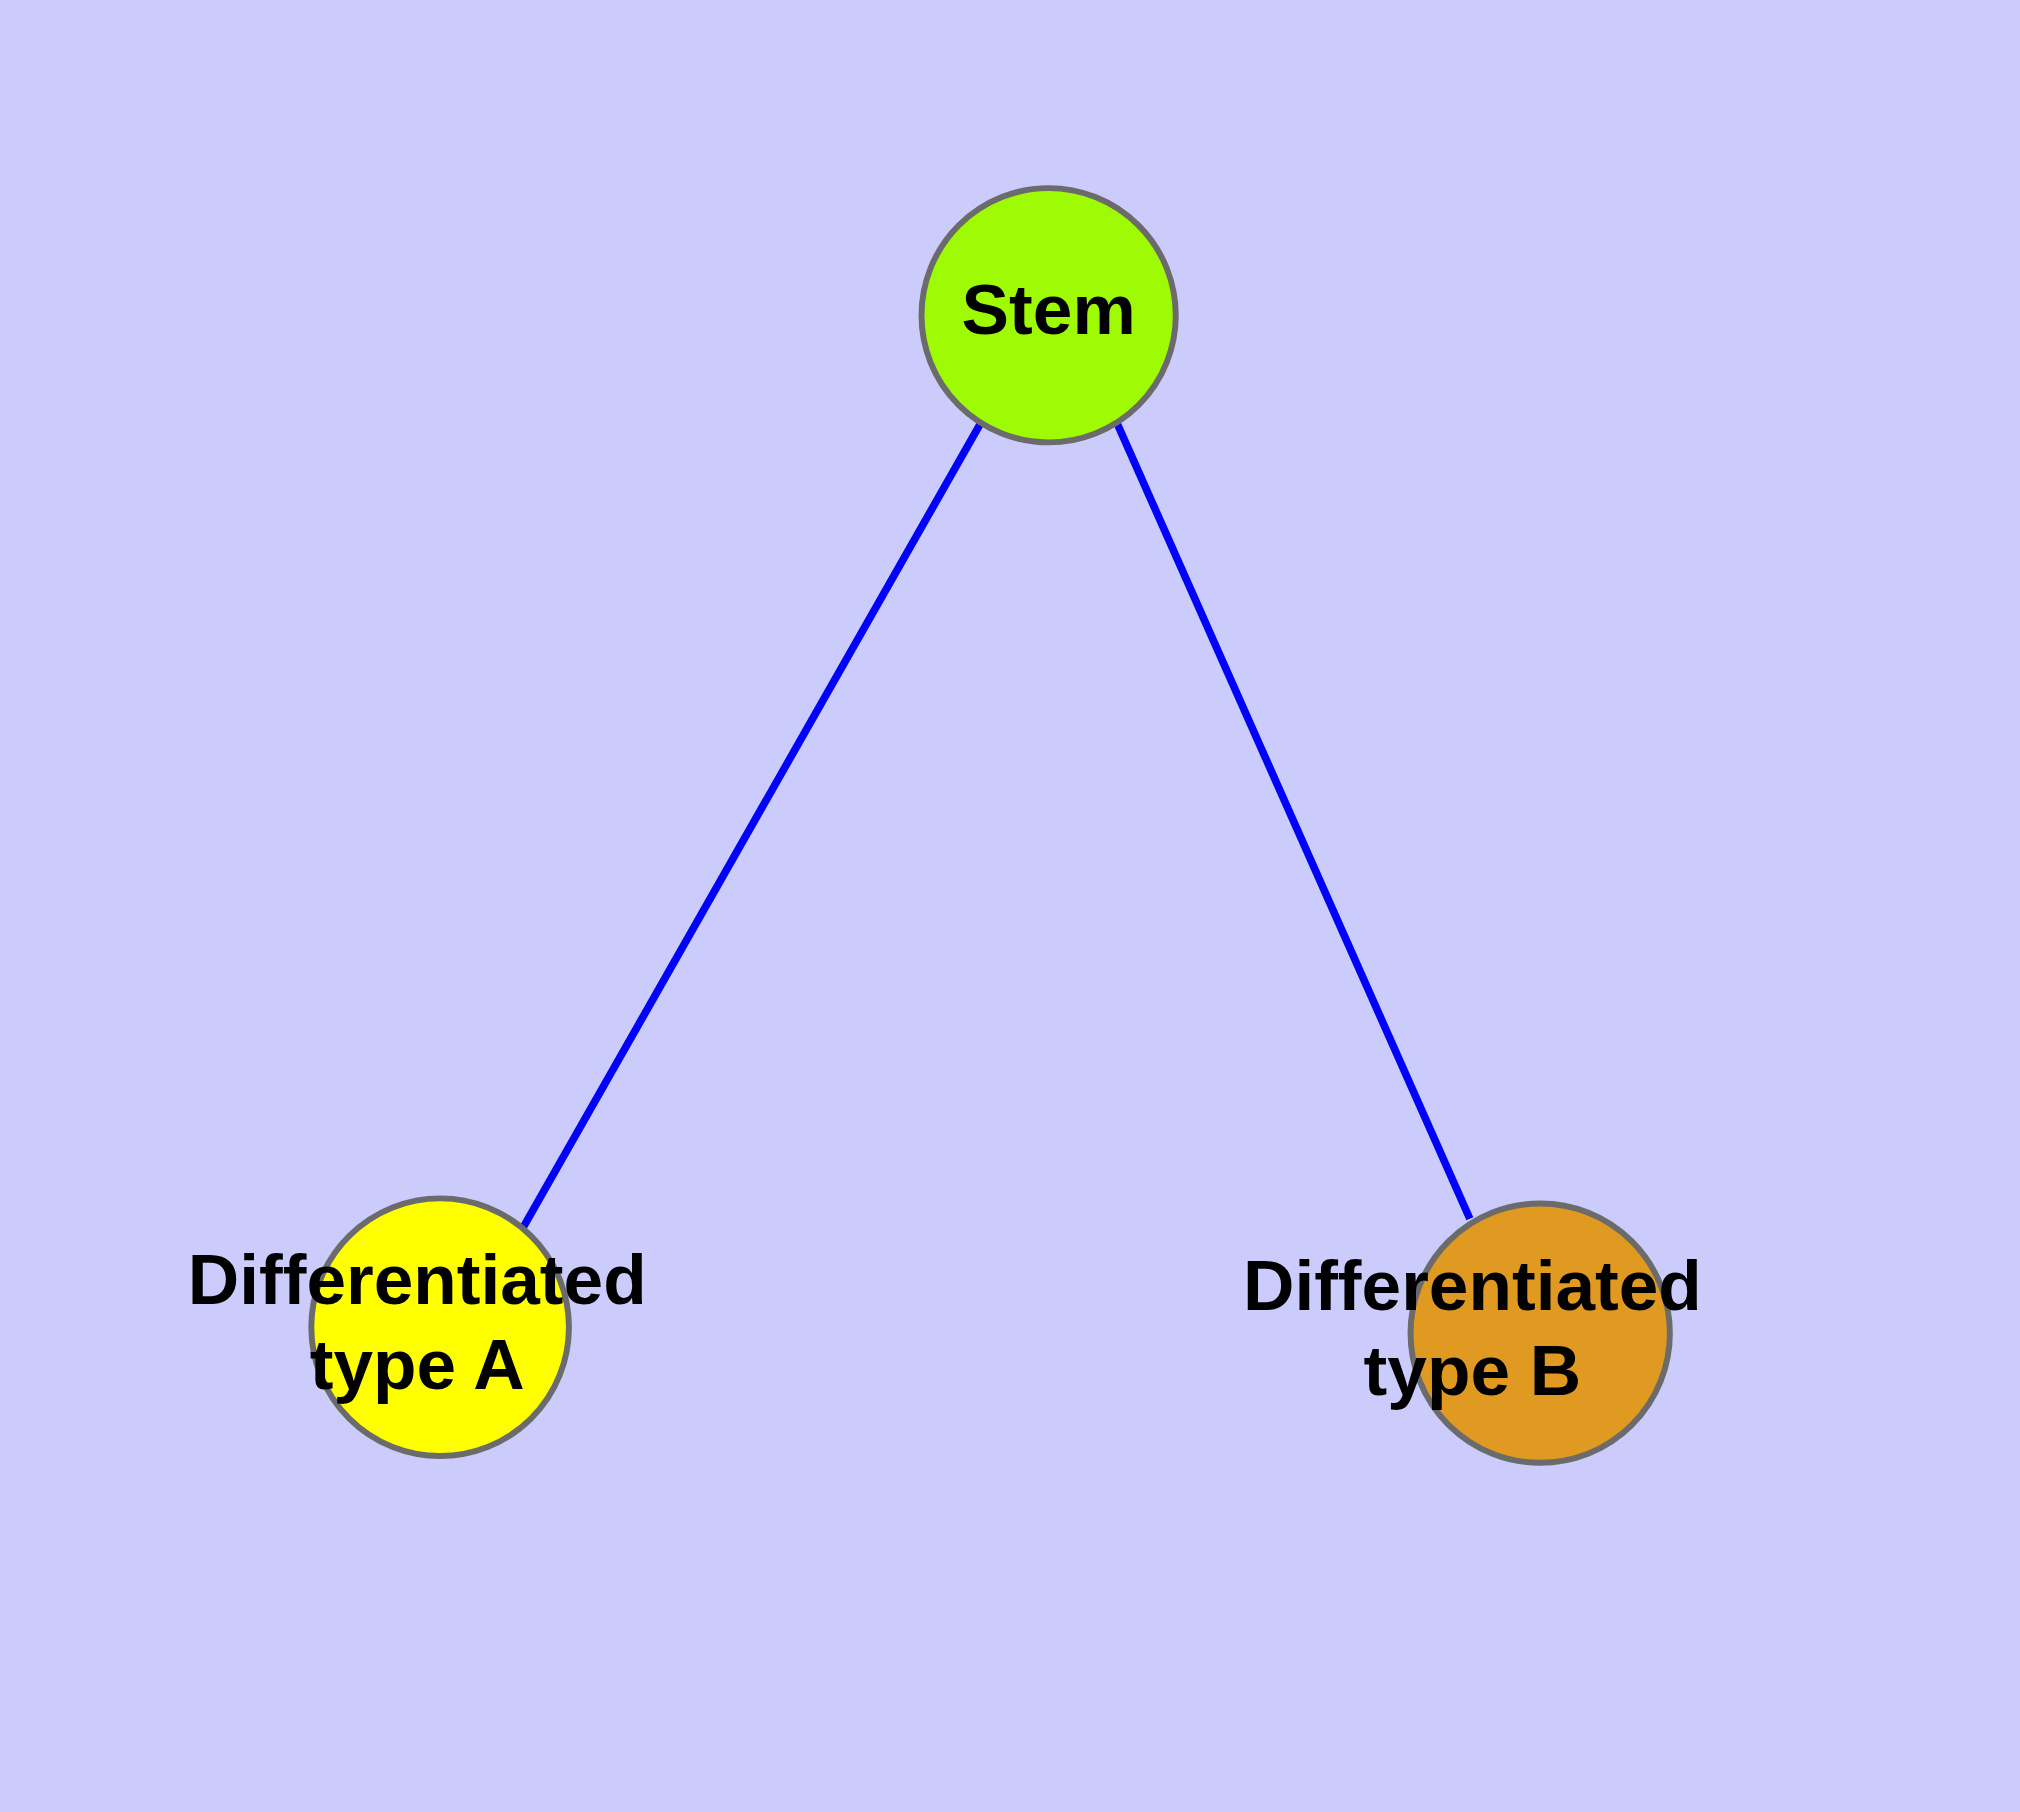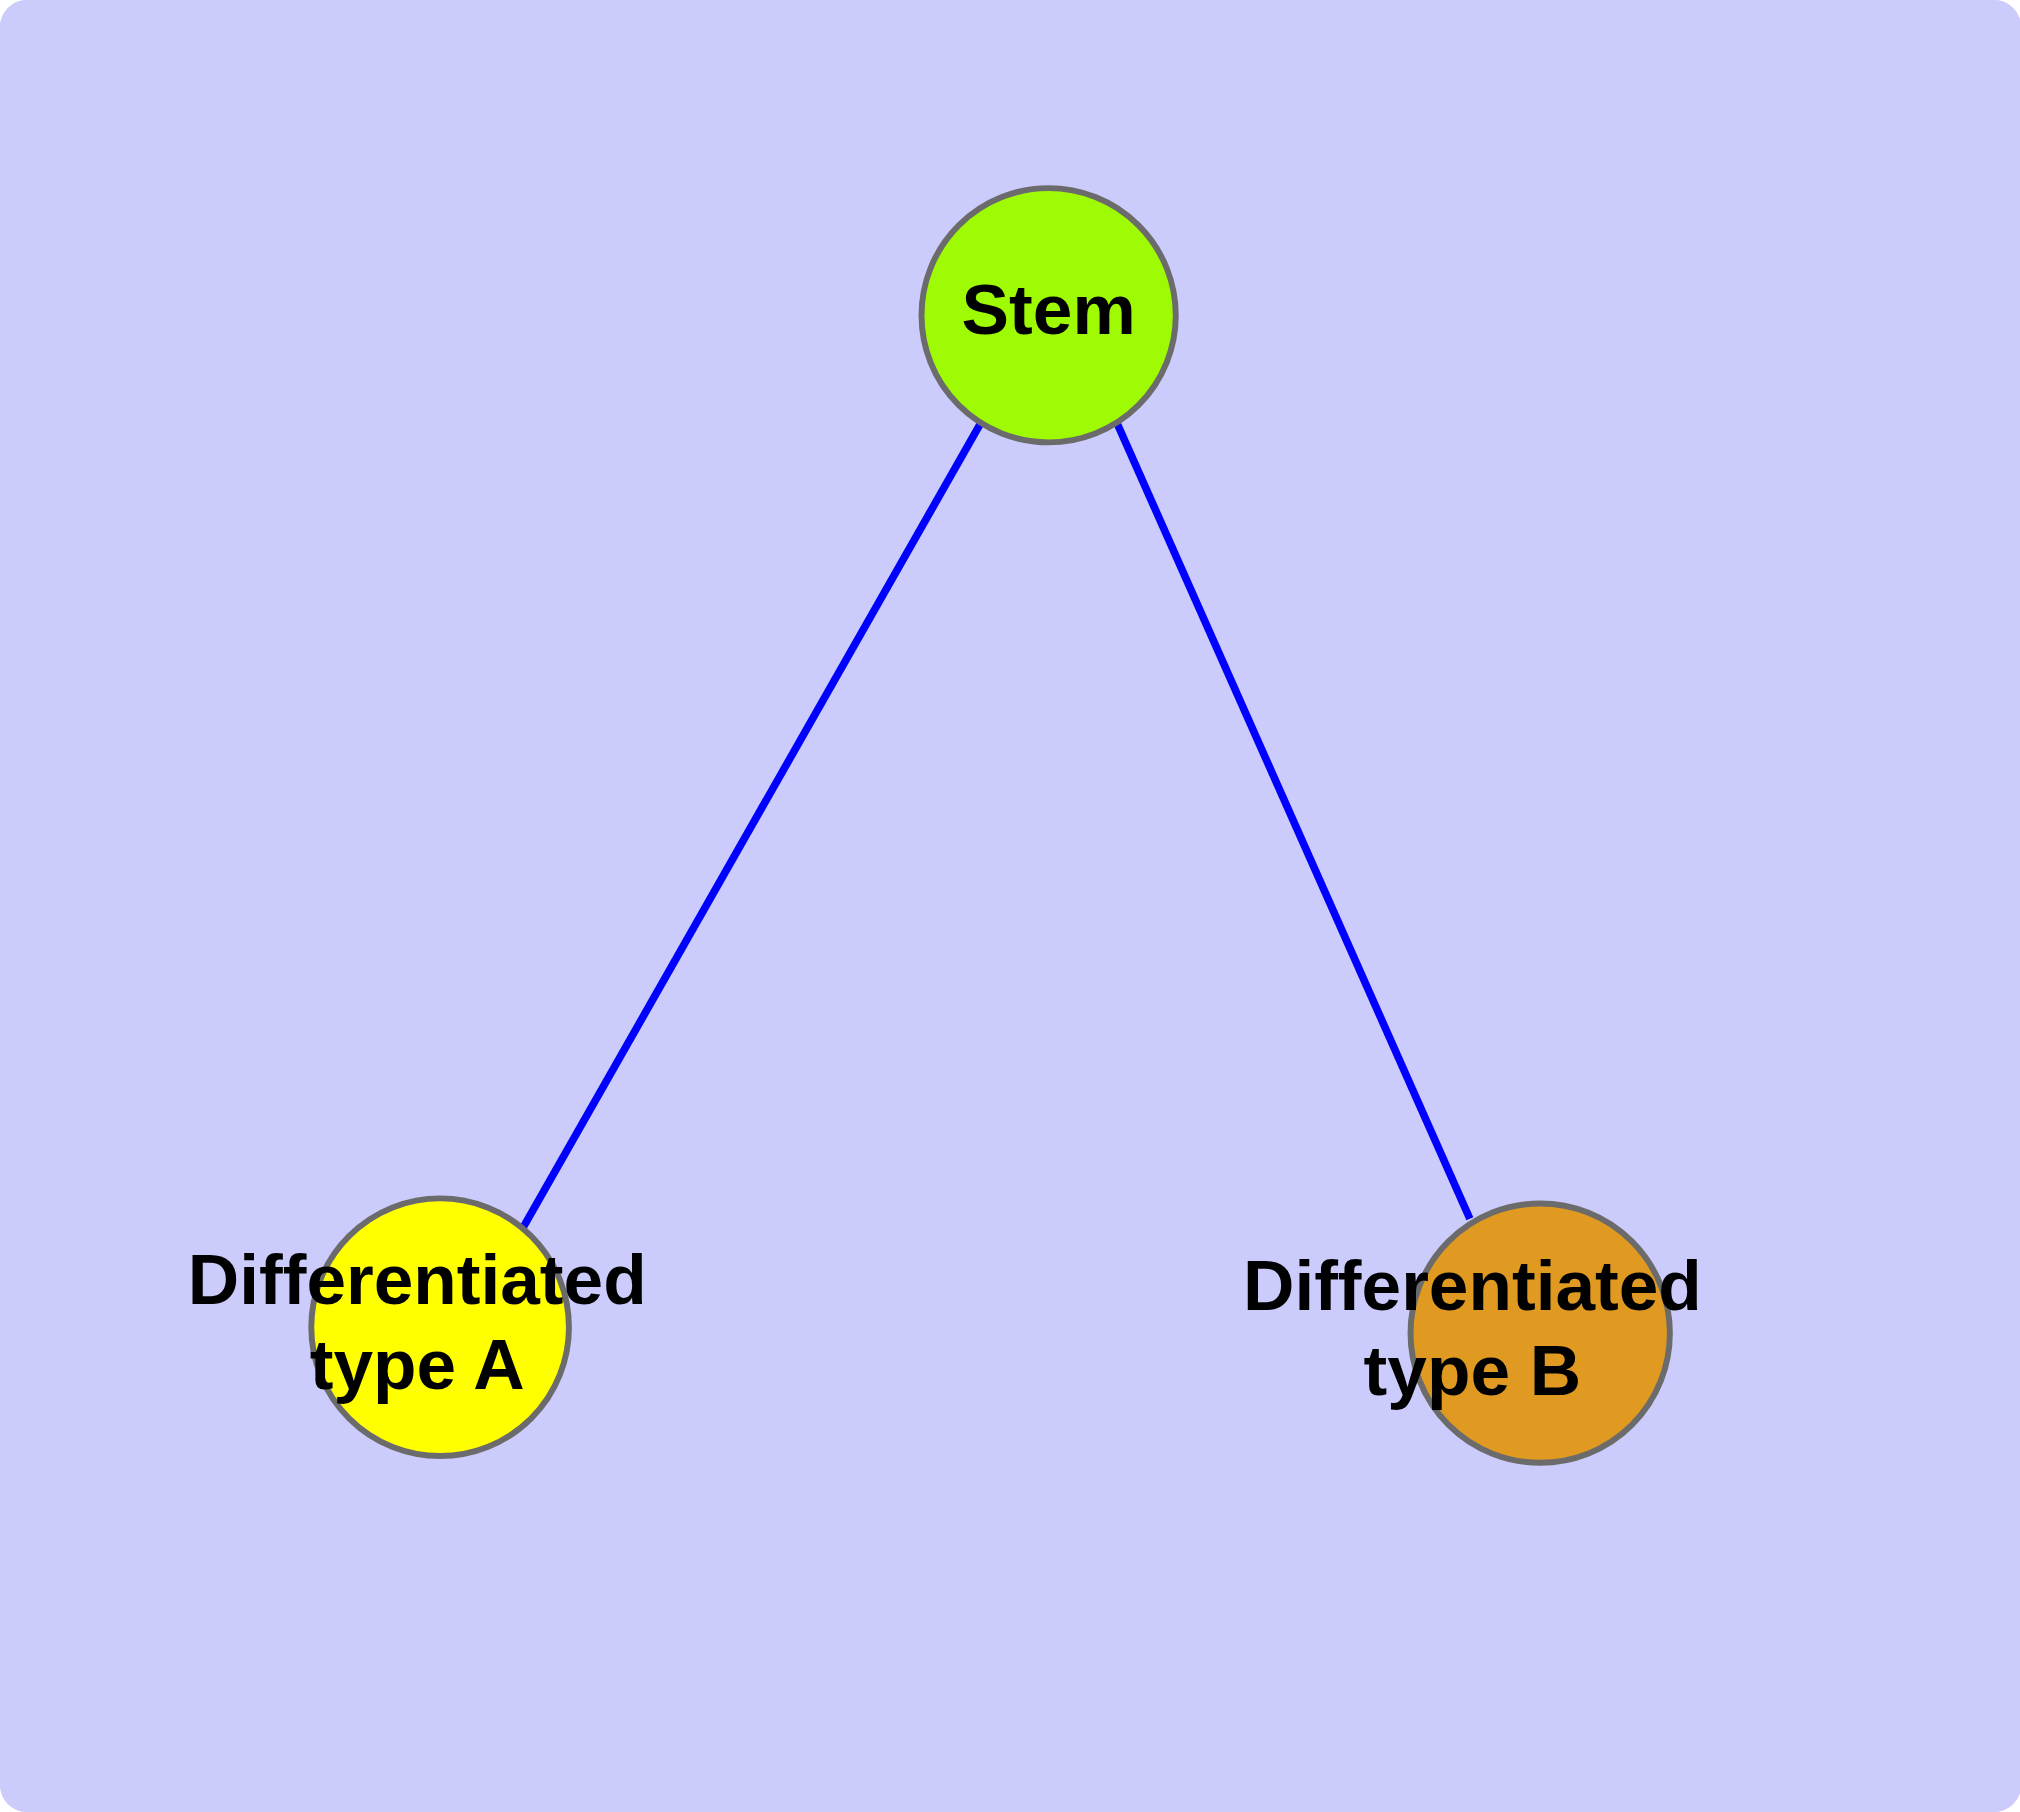--- a/index.html
+++ b/index.html
@@ -38,21 +38,21 @@
     font-weight: bold;
     font-size: 84px;
     fill: #000000;
     dominant-baseline: middle;
   }
   .node-label.center { text-anchor: middle; }
 </style>
 </head>
 <body>
 
-<div id="canvas" style="background: rgb(204, 204, 252); border-radius: 27px;">
+<div id="canvas" style="background: rgb(204, 204, 252);">
   <svg id="graph-svg" viewBox="0 0 2384 2138" xmlns="http://www.w3.org/2000/svg">
 
     <rect x="0" y="0" width="2384" height="2138" fill="#ccccfc"></rect>
 
     <g>
       <line class="edge-line" x1="1157" y1="499" x2="616" y2="1450" stroke="#0000ff"></line>
       <line class="edge-line" x1="1318" y1="500" x2="1734" y2="1438" stroke="#0000ff"></line>
     </g>
 
     <g>

